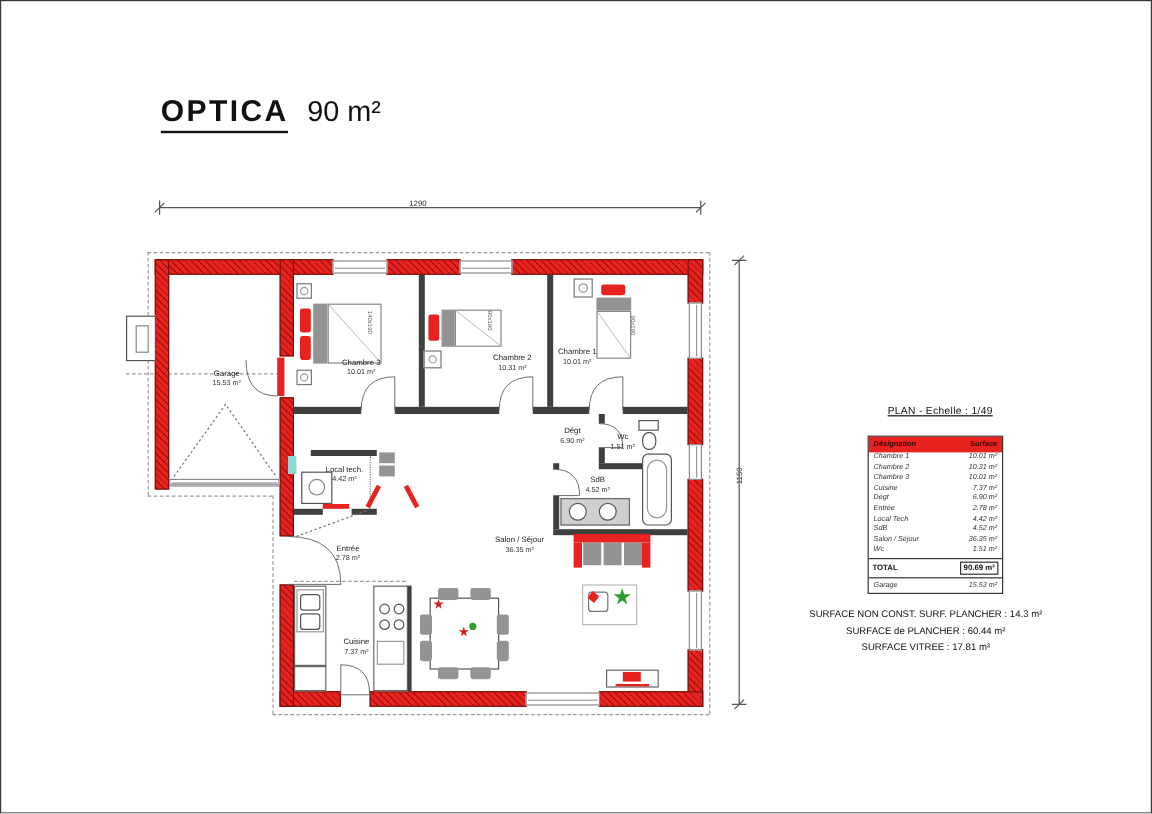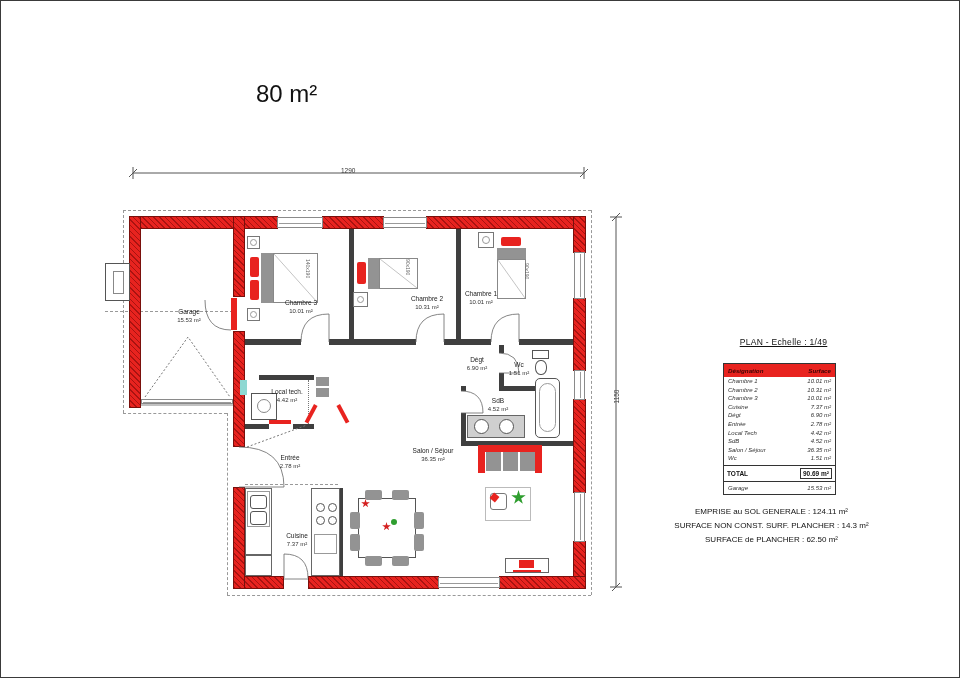--- a/index.html
+++ b/index.html
@@ -53,21 +53,22 @@
                   font-size:6px;line-height:12px;padding:0 4px;color:#333;}
   #summary{position:absolute;left:648px;top:504px;width:245px;text-align:center;font-size:8px;
            line-height:14px;color:#111;}
   svg.ov{position:absolute;left:0;top:0;z-index:5;pointer-events:none;}
 </style>
 </head>
 <body>
 
 <div id="frame">
 
-  <div id="t-area">80 m²</div>
+  <div id="t-name">OPTICA</div>
+  <div id="t-area">90 m²</div>
 
   <div class="dash" style="left:122px;top:209px;width:468px"></div>
   <div class="dashv" style="left:590px;top:209px;height:385px"></div>
   <div class="dash" style="left:226px;top:594px;width:364px"></div>
   <div class="dashv" style="left:226px;top:412px;height:182px"></div>
   <div class="dash" style="left:122px;top:412px;width:104px"></div>
   <div class="dashv" style="left:122px;top:209px;height:203px"></div>
   <div class="dash" style="left:104px;top:310px;width:128px"></div>
 
   <div class="xw" style="left:128px;top:215px;width:149px;height:13px"></div>
@@ -326,18 +327,18 @@
       <span>TOTAL</span>
       <span class="tv">90.69 m²</span>
     </div>
     <div class="gr">
       <span>Garage</span>
       <span>15.53 m²</span>
     </div>
   </div>
 
   <div id="summary">
-    <div>EMPRISE au SOL GENERALE : 124.11 m²</div>
     <div>SURFACE NON CONST. SURF. PLANCHER : 14.3 m²</div>
-    <div>SURFACE de PLANCHER : 62.50 m²</div>
+    <div>SURFACE de PLANCHER : 60.44 m²</div>
+    <div>SURFACE VITREE : 17.81 m²</div>
   </div>
 
 </div>
 
 </body></html>

